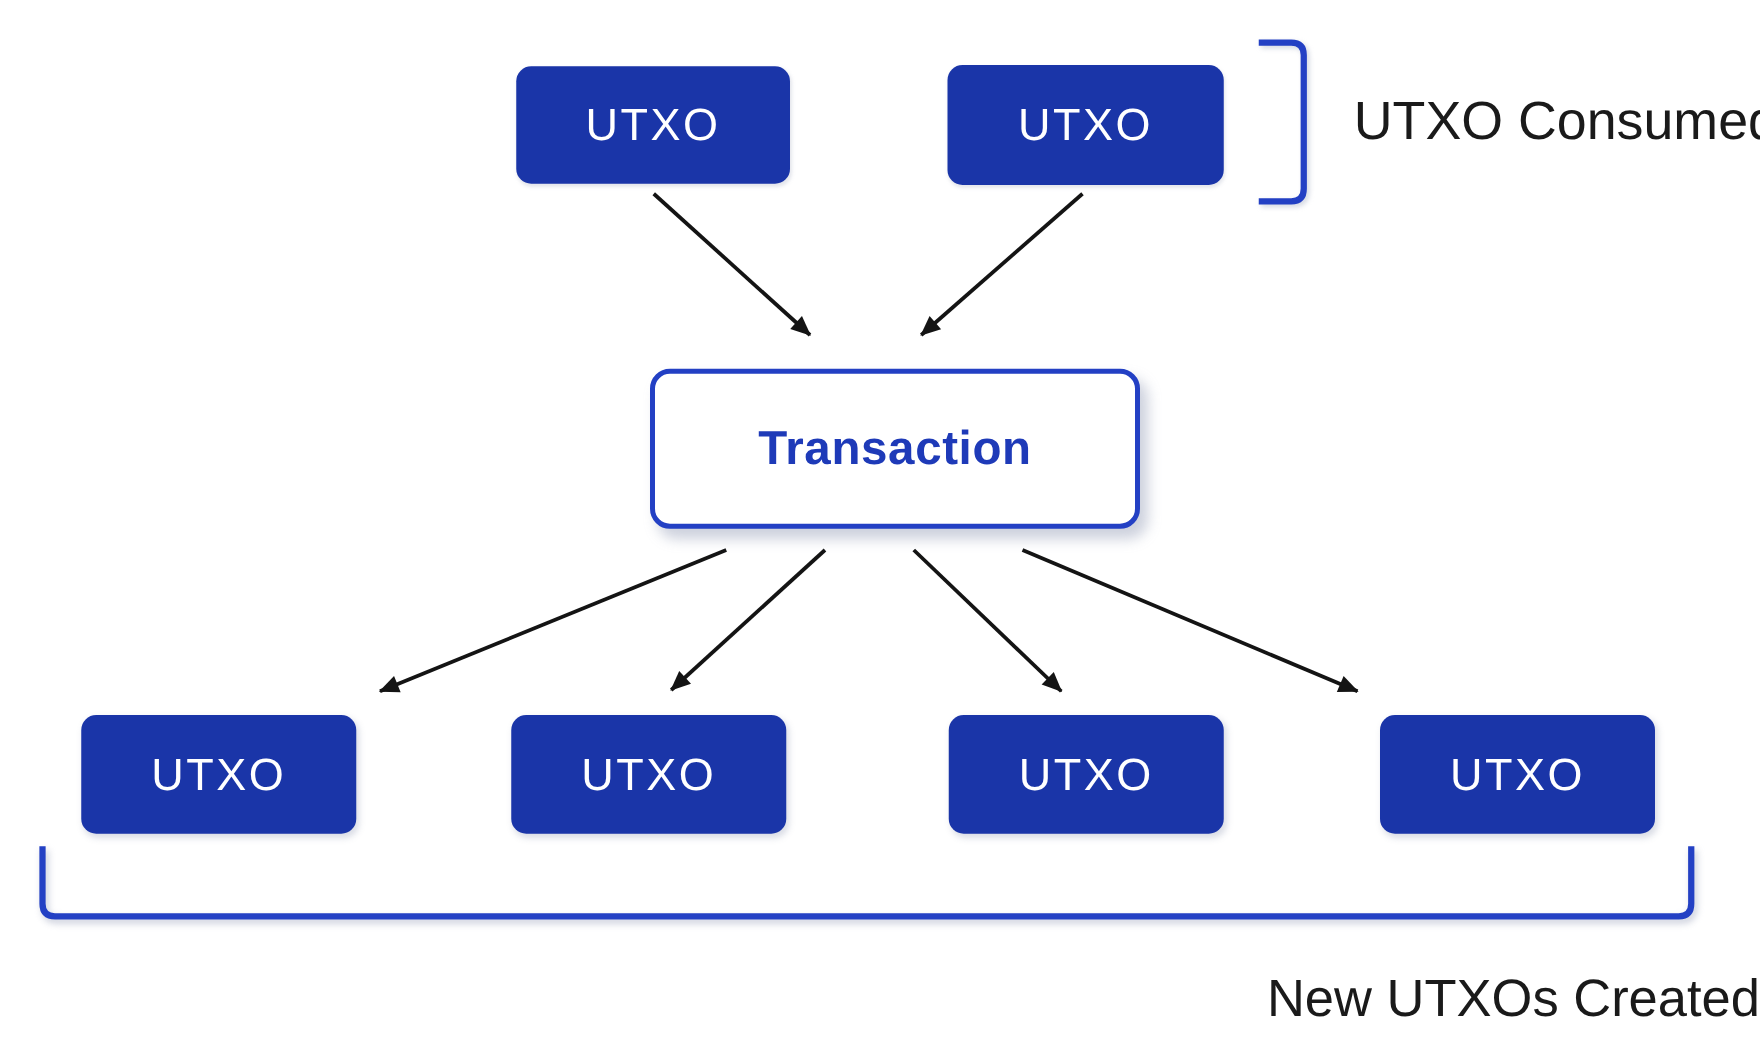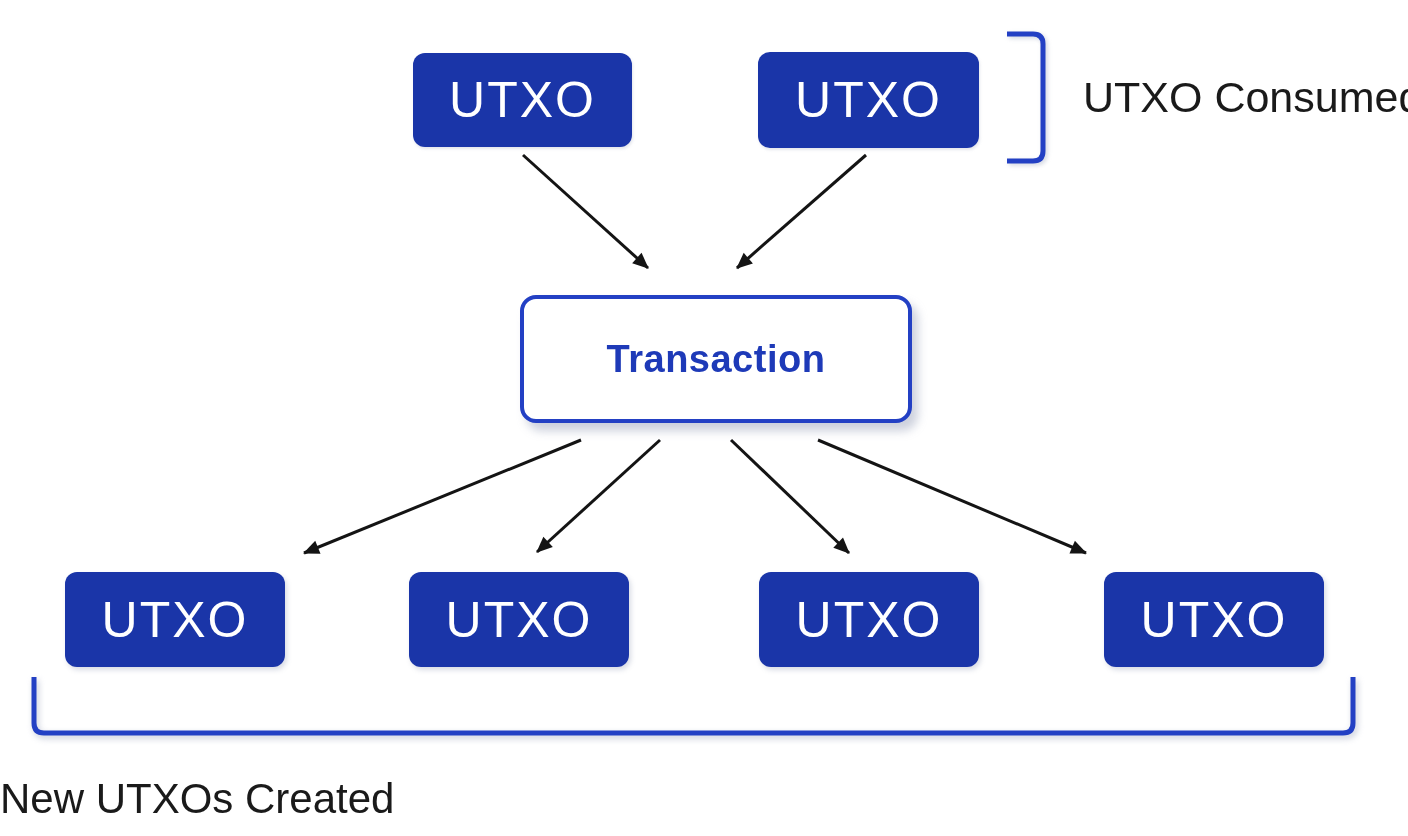--- a/index.html
+++ b/index.html
@@ -22,21 +22,21 @@
     overflow:hidden;
   }
   .utxo-box{
     position:absolute;
     background:var(--box-fill);
     border-radius:12px;
     display:flex;
     align-items:center;
     justify-content:center;
     color:var(--box-text);
-    font-size:50px;
+    font-size:36px;
     font-weight:400;
     letter-spacing:2px;
     box-shadow:2px 3px 5px rgba(130,140,170,0.30);
   }
   .utxo-top-1{left:413px;top:53px;width:219px;height:94px;box-shadow:1px 2px 3px rgba(130,140,170,0.22);}
   .utxo-top-2{left:758px;top:52px;width:221px;height:96px;box-shadow:1px 2px 3px rgba(130,140,170,0.22);}
   .utxo-bottom-1{left:65px;top:572px;width:220px;height:95px;}
   .utxo-bottom-2{left:409px;top:572px;width:220px;height:95px;}
   .utxo-bottom-3{left:759px;top:572px;width:220px;height:95px;}
   .utxo-bottom-4{left:1104px;top:572px;width:220px;height:95px;}
@@ -75,21 +75,21 @@
   .bracket-right{filter:drop-shadow(2px 2px 2px rgba(130,140,170,0.35));}
   .annotation{
     position:absolute;
     color:var(--label-text);
     font-size:42px;
     font-weight:400;
     line-height:1.1;
     white-space:nowrap;
   }
   .consumed-label{left:1083px;top:74px;font-size:43px;}
-  .created-label{left:0;top:776px;width:1408px;text-align:left;}
+  .created-label{left:0;top:776px;width:1408px;text-align:right;}
 </style>
 </head>
 <body>
 
 <div class="canvas">
 
   <svg class="diagram-svg" viewBox="0 0 1408 836" xmlns="http://www.w3.org/2000/svg">
     <defs>
       <marker id="ah" markerUnits="userSpaceOnUse" markerWidth="22" markerHeight="18" refX="16" refY="8" orient="auto">
         <path class="arrowhead-fill" d="M1,1 L17,8 L1,15 Z"></path>

